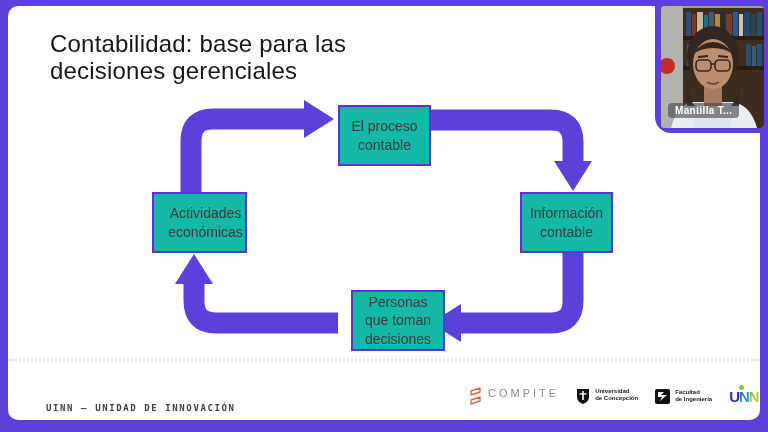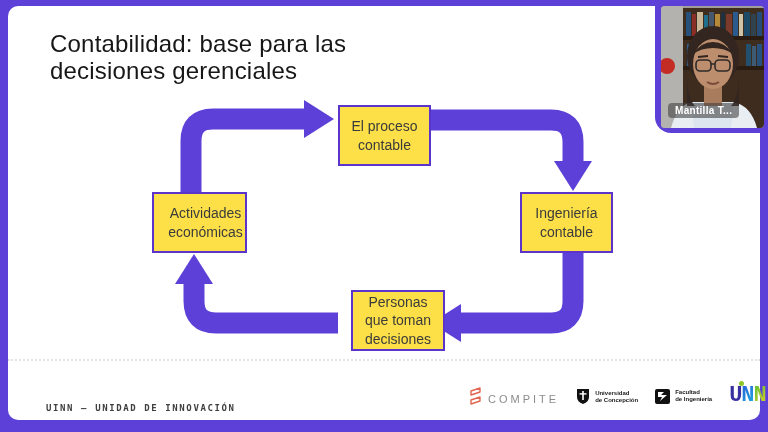--- a/index.html
+++ b/index.html
@@ -12,21 +12,21 @@
     position:absolute;left:8px;top:6px;right:8px;bottom:12px;
     background:#ffffff;border-radius:10px;
   }
   .title{
     position:absolute;left:50px;top:30px;
     font-size:24px;font-weight:400;line-height:1.13;color:#171717;
     white-space:pre-line;letter-spacing:0.2px;
   }
   svg.arrows{position:absolute;left:0;top:0;width:768px;height:432px;pointer-events:none;}
   .dbox{
-    position:absolute;background:#fde047;border:2px solid #5B35CB;
+    position:absolute;background:#14b8a6;border:2px solid #5B35CB;
     display:flex;align-items:center;justify-content:center;text-align:center;
     font-size:14px;line-height:1.3;color:#3b3b3b;white-space:pre-line;
     box-sizing:border-box;z-index:3;
   }
   .box-proceso{left:338px;top:105px;width:93px;height:61px;}
   .box-informacion{left:520px;top:192px;width:93px;height:61px;}
   .box-personas{left:351px;top:290px;width:94px;height:61px;}
   .box-actividades{left:152px;top:192px;width:95px;height:61px;padding-left:12px;}
   .footer-sep{
     position:absolute;left:8px;right:8px;top:359px;
@@ -34,24 +34,24 @@
   }
   .footer-left{
     position:absolute;left:46px;top:403px;
     font-family:"DejaVu Sans Mono", monospace;
     font-size:9px;font-weight:600;letter-spacing:1.6px;color:#3f3f3f;
   }
   .logo-row{
     position:absolute;left:468px;top:380px;height:32px;
     display:flex;align-items:center;gap:17px;
   }
-  .logo{display:flex;align-items:flex-end;gap:5px;}
+  .logo{display:flex;align-items:flex-start;gap:5px;}
   .compite-label{font-size:11px;letter-spacing:3px;color:#8c8c8c;font-weight:500;}
   .mini-label{font-size:6px;line-height:1.2;color:#1a1a1a;font-weight:700;white-space:pre-line;}
-  .uinn-logo{position:relative;font-weight:800;font-size:22px;letter-spacing:-1px;line-height:1;font-family:Liberation Mono, monospace;}
+  .uinn-logo{position:relative;font-weight:800;font-size:15px;letter-spacing:-1px;line-height:1;}
   .uinn-u{color:#38309F;}
   .uinn-n1{background:linear-gradient(135deg,#2B57D6,#19B9E0);-webkit-background-clip:text;background-clip:text;color:transparent;}
   .uinn-n2{background:linear-gradient(135deg,#57BE3C,#E8D41F);-webkit-background-clip:text;background-clip:text;color:transparent;}
   .uinn-dot{position:absolute;left:10px;top:-4px;width:5px;height:5px;border-radius:50%;background:#8CC72A;}
   .webcam{
     position:absolute;right:0;top:0;width:113px;height:133px;
     background:#5C40D8;border-bottom-left-radius:16px;z-index:9;
   }
   .video{
     position:absolute;left:6px;top:6px;width:103px;height:122px;
@@ -82,21 +82,21 @@
   <g fill="#5C40D8" stroke="none">
     <polygon points="304,100 304,138 334,119"></polygon>
     <polygon points="554,161 592,161 573,191"></polygon>
     <polygon points="461,304 461,342 431,323"></polygon>
     <polygon points="175,284 213,284 194,254"></polygon>
   </g>
 </svg>
 
 <div class="dbox box-proceso">El proceso
 contable</div>
-<div class="dbox box-informacion">Ingeniería
+<div class="dbox box-informacion">Información
 contable</div>
 <div class="dbox box-personas">Personas
 que toman
 decisiones</div>
 <div class="dbox box-actividades">Actividades
 económicas</div>
 
 <div class="footer-sep"></div>
 
 <div class="footer-left">UINN – UNIDAD DE INNOVACIÓN</div>

